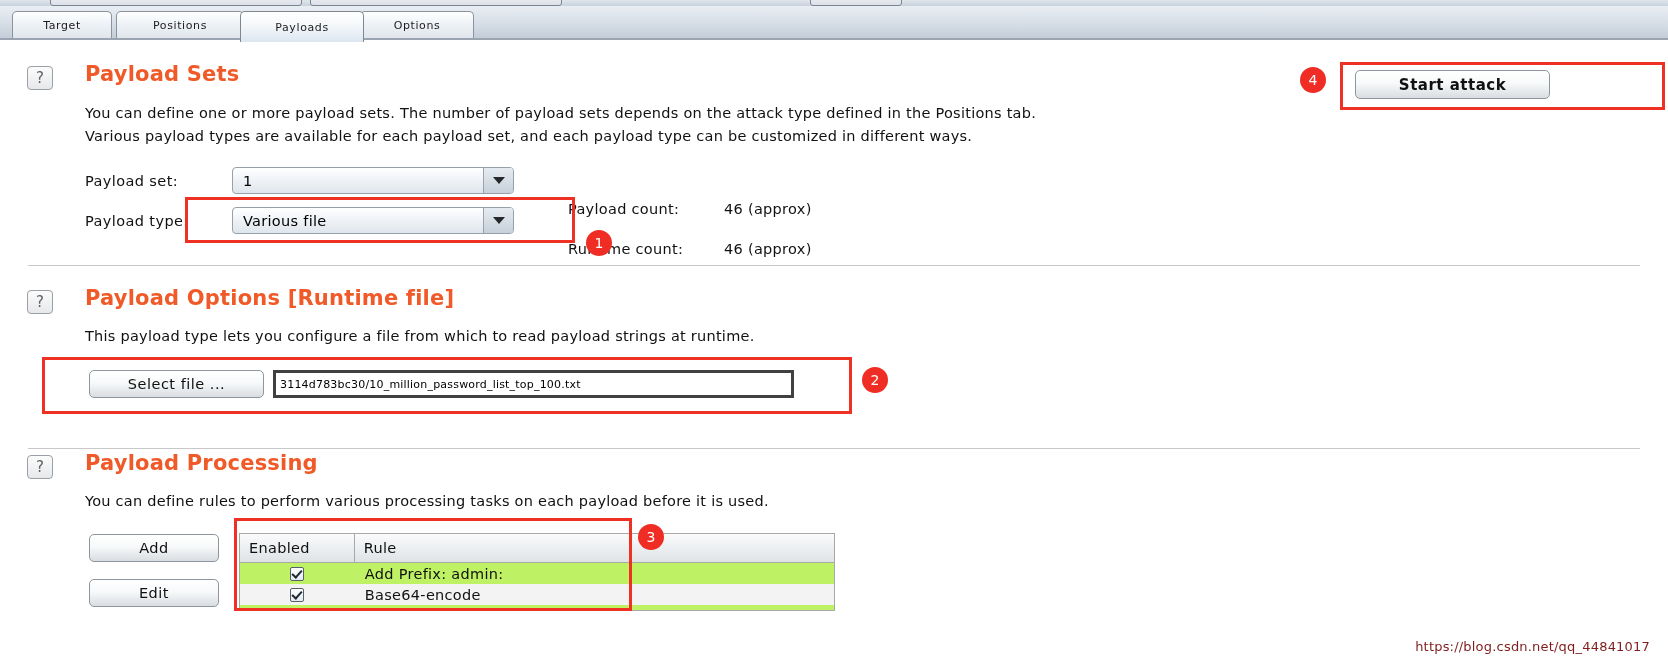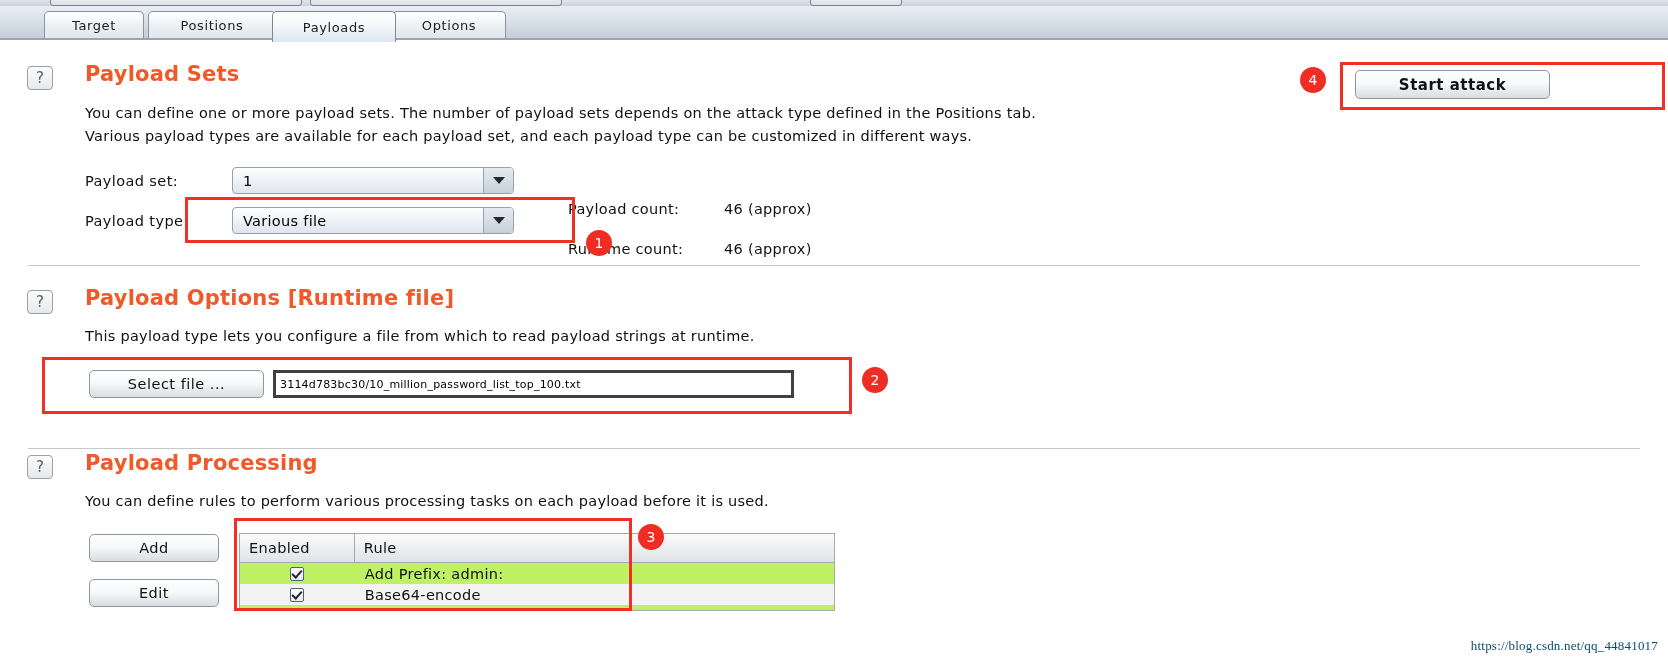--- a/index.html
+++ b/index.html
@@ -55,25 +55,24 @@
     top: 5px;
     height: 28px;
     box-sizing: border-box;
     border: 1px solid #8a949f;
     border-bottom: none;
     border-radius: 5px 5px 0 0;
     background: linear-gradient(to bottom, #ffffff 0%, #eef2f6 45%, #dfe5eb 100%);
     display: flex;
     align-items: center;
     justify-content: center;
-    font-size: 13px;
+    font-size: 11px;
     letter-spacing: 0.6px;
     color: #1c1c1c;
     cursor: default;
-    margin-left: 32px;
   }
   .tab.selected {
     background: linear-gradient(to bottom, #ffffff 0%, #f6f9fb 40%, #dce6f0 100%);
     border-color: #7e8892;
     z-index: 5;
     height: 31px;
     top: 5px;
   }
 
   
@@ -286,27 +285,26 @@
     left: 3px; top: 0px;
     width: 4px; height: 8px;
     border: solid #1b2733;
     border-width: 0 2px 2px 0;
     transform: rotate(42deg);
   }
 
   
   .watermark {
     position: absolute;
-    right: 10px;
+    right: 18px;
     bottom: 8px;
     font-size: 13px;
-    color: #0c4a6e;
+    color: #7f1d1d;
     letter-spacing: 0.2px;
     white-space: nowrap;
-    font-family: Liberation Serif, serif;
   }
 </style>
 </head>
 <body>
 
 <div class="top-strip">
   <div class="top-strip-btn" style="left:50px;  width:250px;"></div>
   <div class="top-strip-btn" style="left:310px; width:250px;"></div>
   <div class="top-strip-btn" style="left:810px; width:90px;"></div>
 </div>

